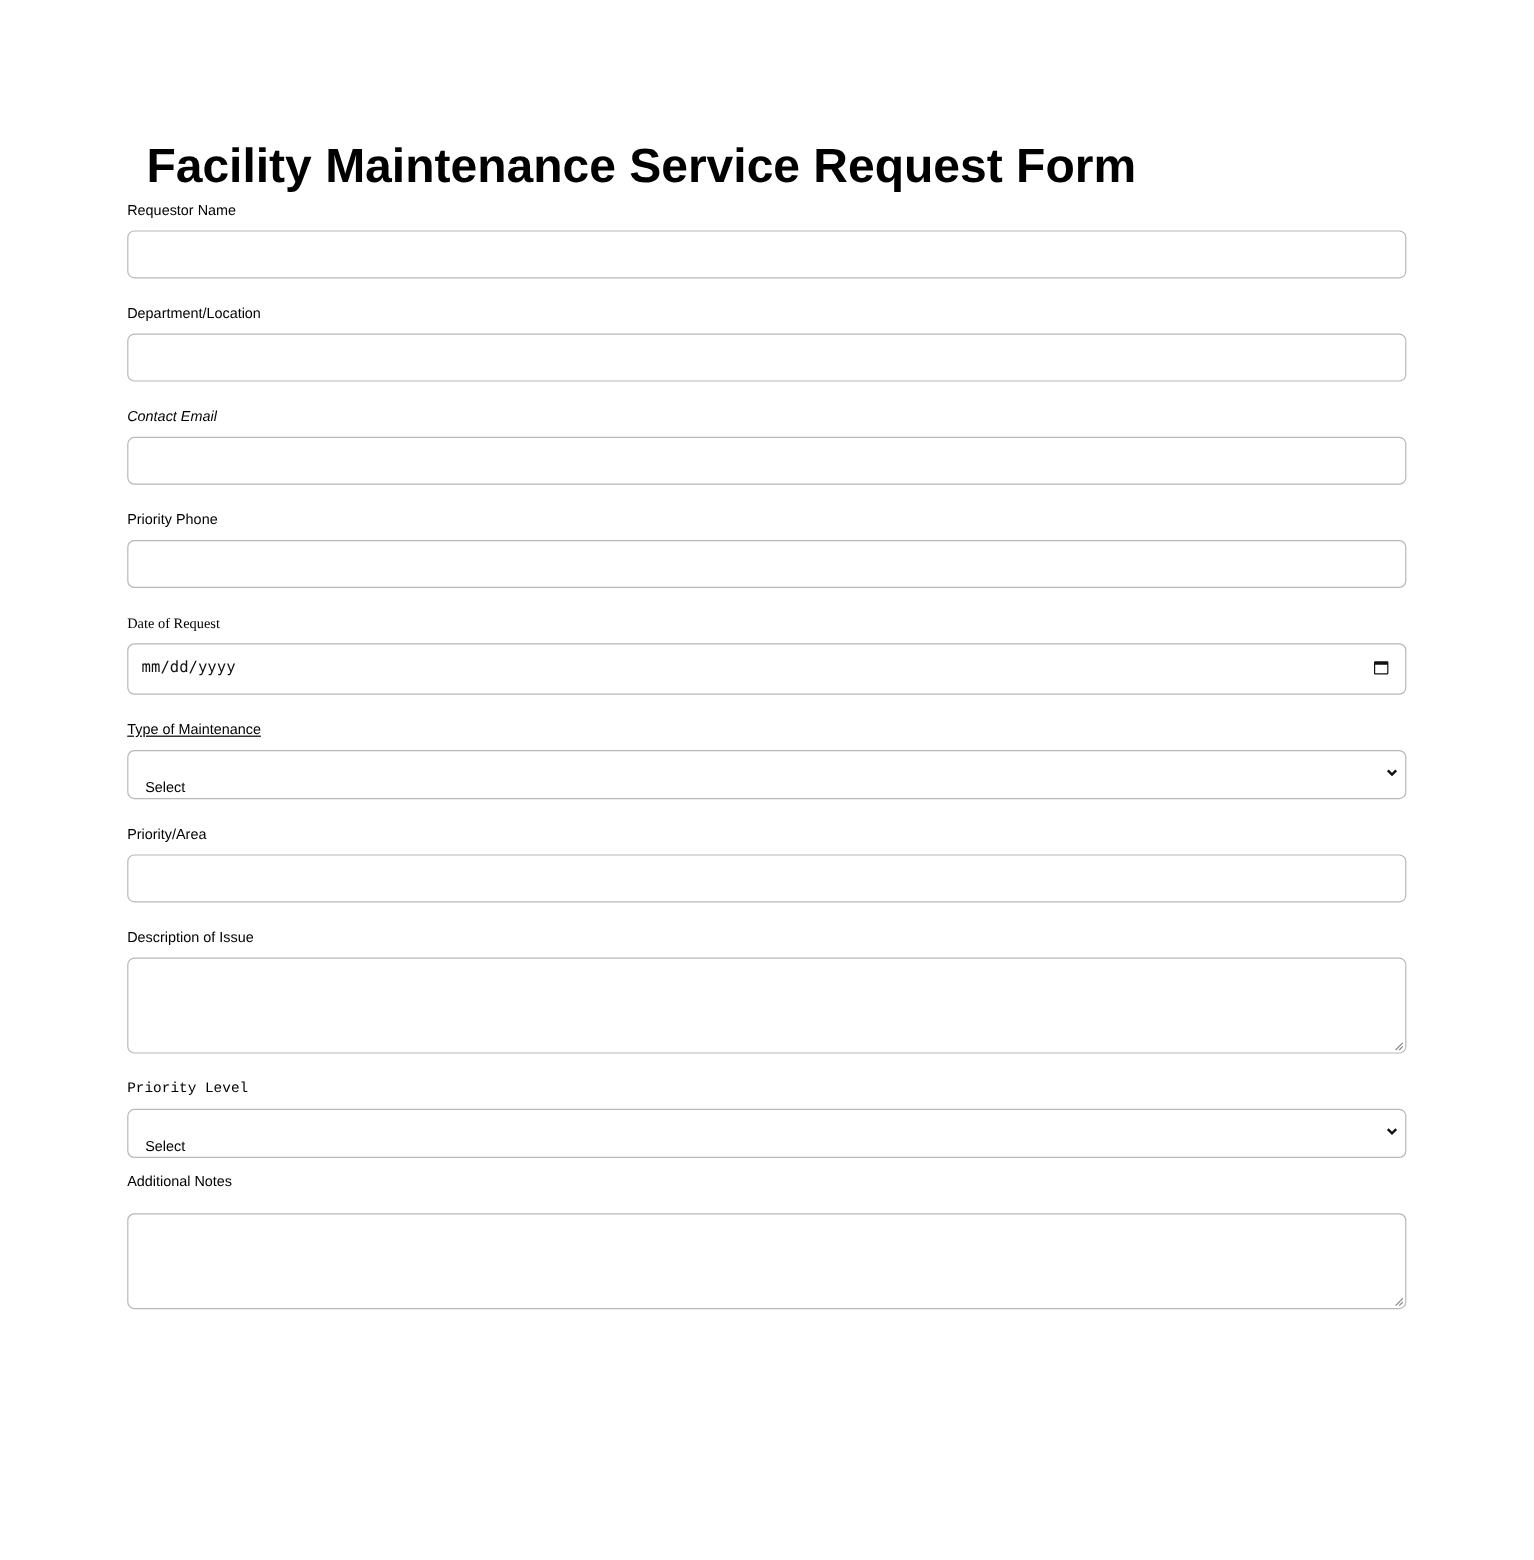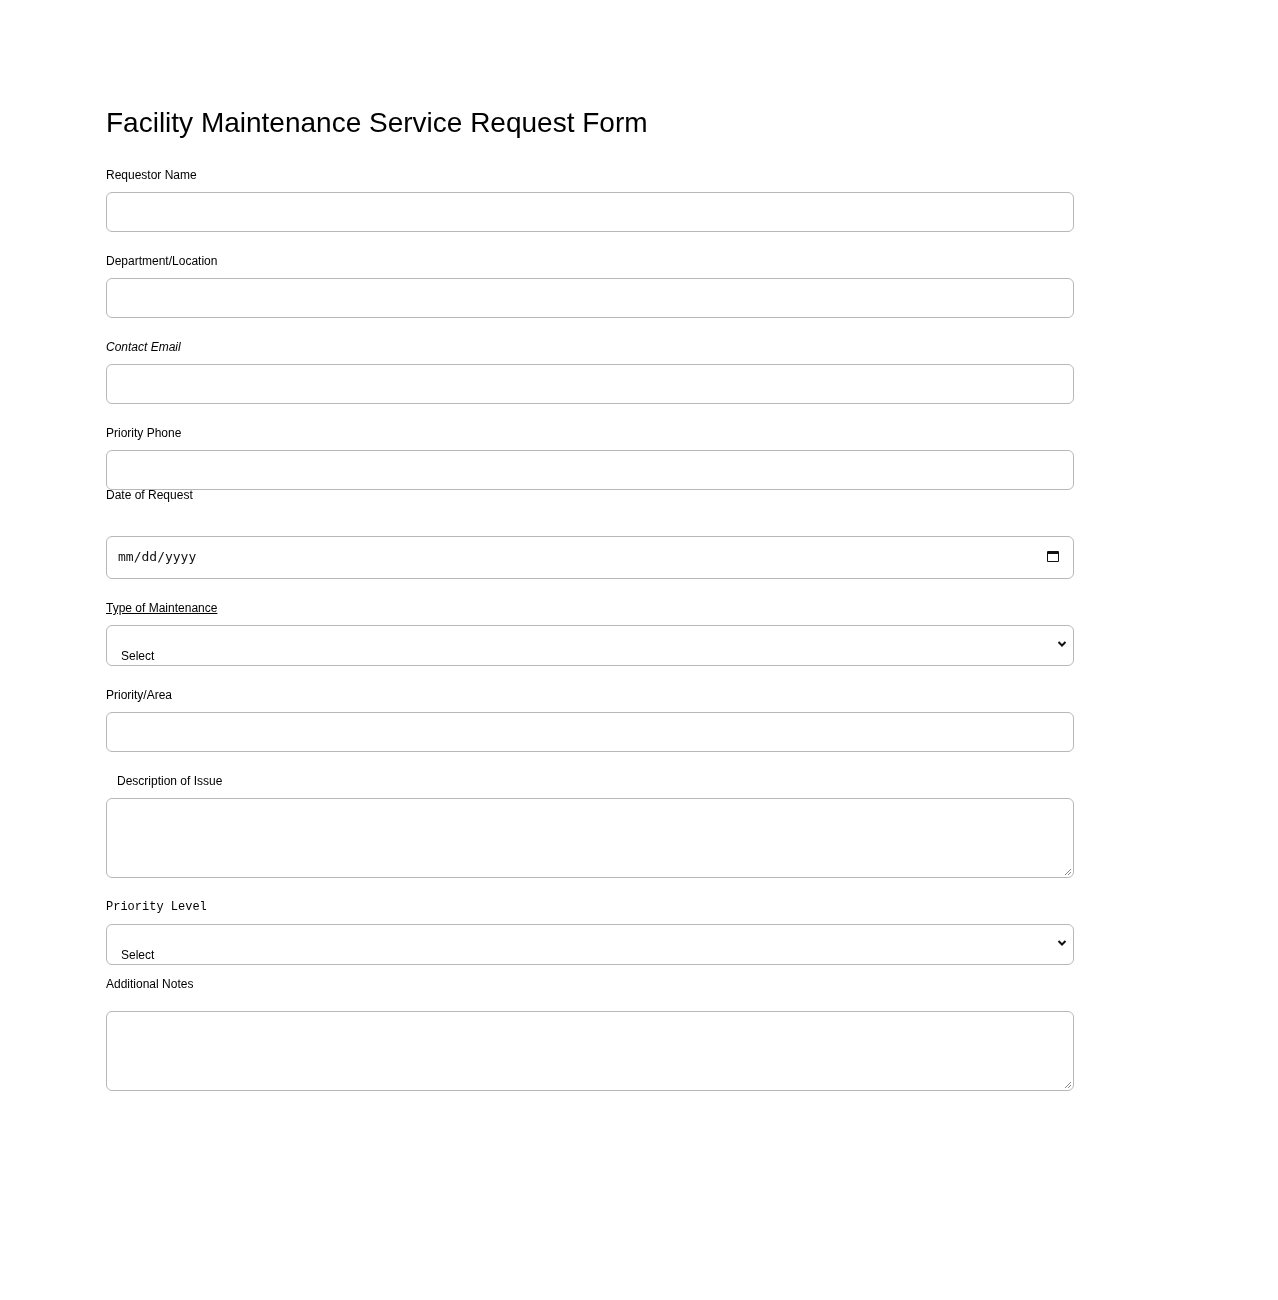--- a/index.html
+++ b/index.html
@@ -1,21 +1,21 @@
 <!DOCTYPE html>
 <html><head>
   <meta charset="utf-8">
   <style>
     html, body { margin: 0; padding: 0; background: #ffffff; }
     body { width: 1278px; height: 1300px; font-family: "Liberation Sans", sans-serif; color: #000; position: relative; }
     .container { position: absolute; left: 106px; top: 0; width: 1066px; }
-    h1 { position: absolute; top: 103px; left: 0; margin: 0; font-size: 28px; font-weight: normal; line-height: 40px; white-space: nowrap; }
+    h1 { position: absolute; top: 103px; left: 0; margin: 16px; font-size: 40px; font-weight: bold; line-height: 40px; white-space: nowrap; }
     .field { position: absolute; left: 0; width: 1066px; }
     .label { font-size: 12px; line-height: 18px; display: block; height: 18px; }
-    .box { position: absolute; left: 0; width: 968px; box-sizing: border-box; border: 1px solid #b8b8b8; border-radius: 6px; background: #fff; text-align: right; }
+    .box { position: absolute; left: 0; width: 1066px; box-sizing: border-box; border: 1px solid #b8b8b8; border-radius: 6px; background: #fff; text-align: right; }
     .box.text { height: 40px; }
     .box.date { height: 43px; }
     .box.select { height: 41px; }
     .box.area { height: 80px; }
     .date-text { position: absolute; left: 11px; top: 12px; font-family: "DejaVu Sans Mono", monospace; font-size: 13px; color: #111; letter-spacing: 0px; }
     .cal { position: absolute; right: 14px; top: 14px; width: 12px; height: 11px; border: 1.6px solid #111; border-top-width: 3px; border-radius: 1px; box-sizing: border-box; }
     .sel-text { position: absolute; left: 14px; top: 21px; font-size: 12px; line-height: 18px; }
     .chev { position: absolute; right: 6px; top: 13px; width: 10px; height: 10px; }
     .grip { position: absolute; right: 1px; bottom: 1px; width: 9px; height: 9px; }
   </style>
@@ -38,21 +38,21 @@
   <div class="field" style="top:338px;font-style:italic;">
     <label class="label">Contact Email</label>
   </div>
   <div class="box text" style="top:364px;"></div>
 
   <div class="field" style="top:424px;">
     <label class="label">Priority Phone</label>
   </div>
   <div class="box text" style="top:450px;"></div>
 
-  <div class="field" style="top:486px;">
+  <div class="field" style="top:510px;font-family:Liberation Serif, serif;">
     <label class="label">Date of Request</label>
   </div>
   <div class="box date" style="top:536px;">
     <span class="date-text">mm/dd/yyyy</span>
     <span class="cal"></span>
   </div>
 
   <div class="field" style="top:599px;text-decoration:underline;">
     <label class="label">Type of Maintenance</label>
   </div>
@@ -61,21 +61,21 @@
     <svg class="chev" viewBox="0 0 10 10">
         <path d="M1.5 3 L5 6.5 L8.5 3" stroke="#111" stroke-width="2" fill="none"></path>
       </svg>
   </div>
 
   <div class="field" style="top:686px;">
     <label class="label">Priority/Area</label>
   </div>
   <div class="box text" style="top:712px;"></div>
 
-  <div class="field" style="top:772px;margin-left:11px;">
+  <div class="field" style="top:772px;">
     <label class="label">Description of Issue</label>
   </div>
   <div class="box area" style="top:798px;">
     <svg class="grip" viewBox="0 0 9 9">
         <path d="M8 2 L2 8 M8 5 L5 8" stroke="#888" stroke-width="1" fill="none"></path>
       </svg>
   </div>
 
   <div class="field" style="top:898px;font-family:Liberation Mono, monospace;">
     <label class="label">Priority Level</label>

